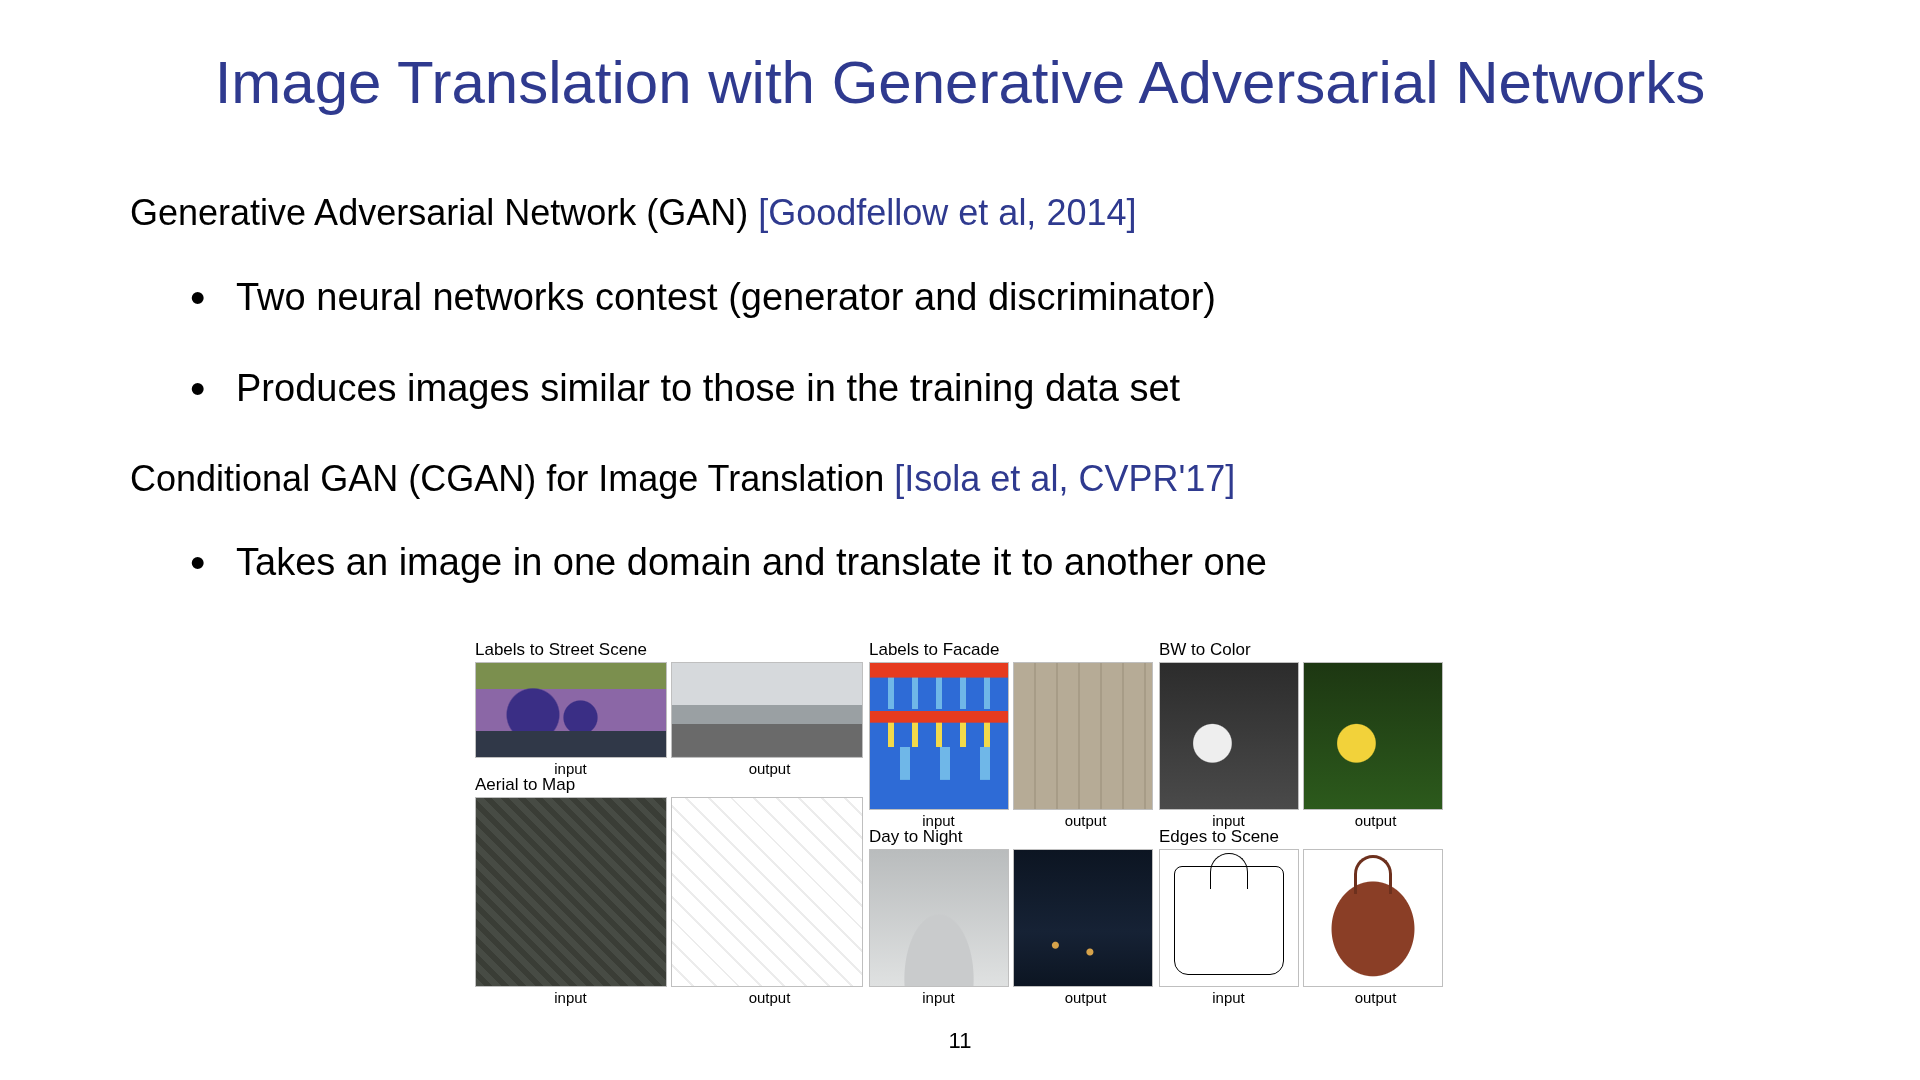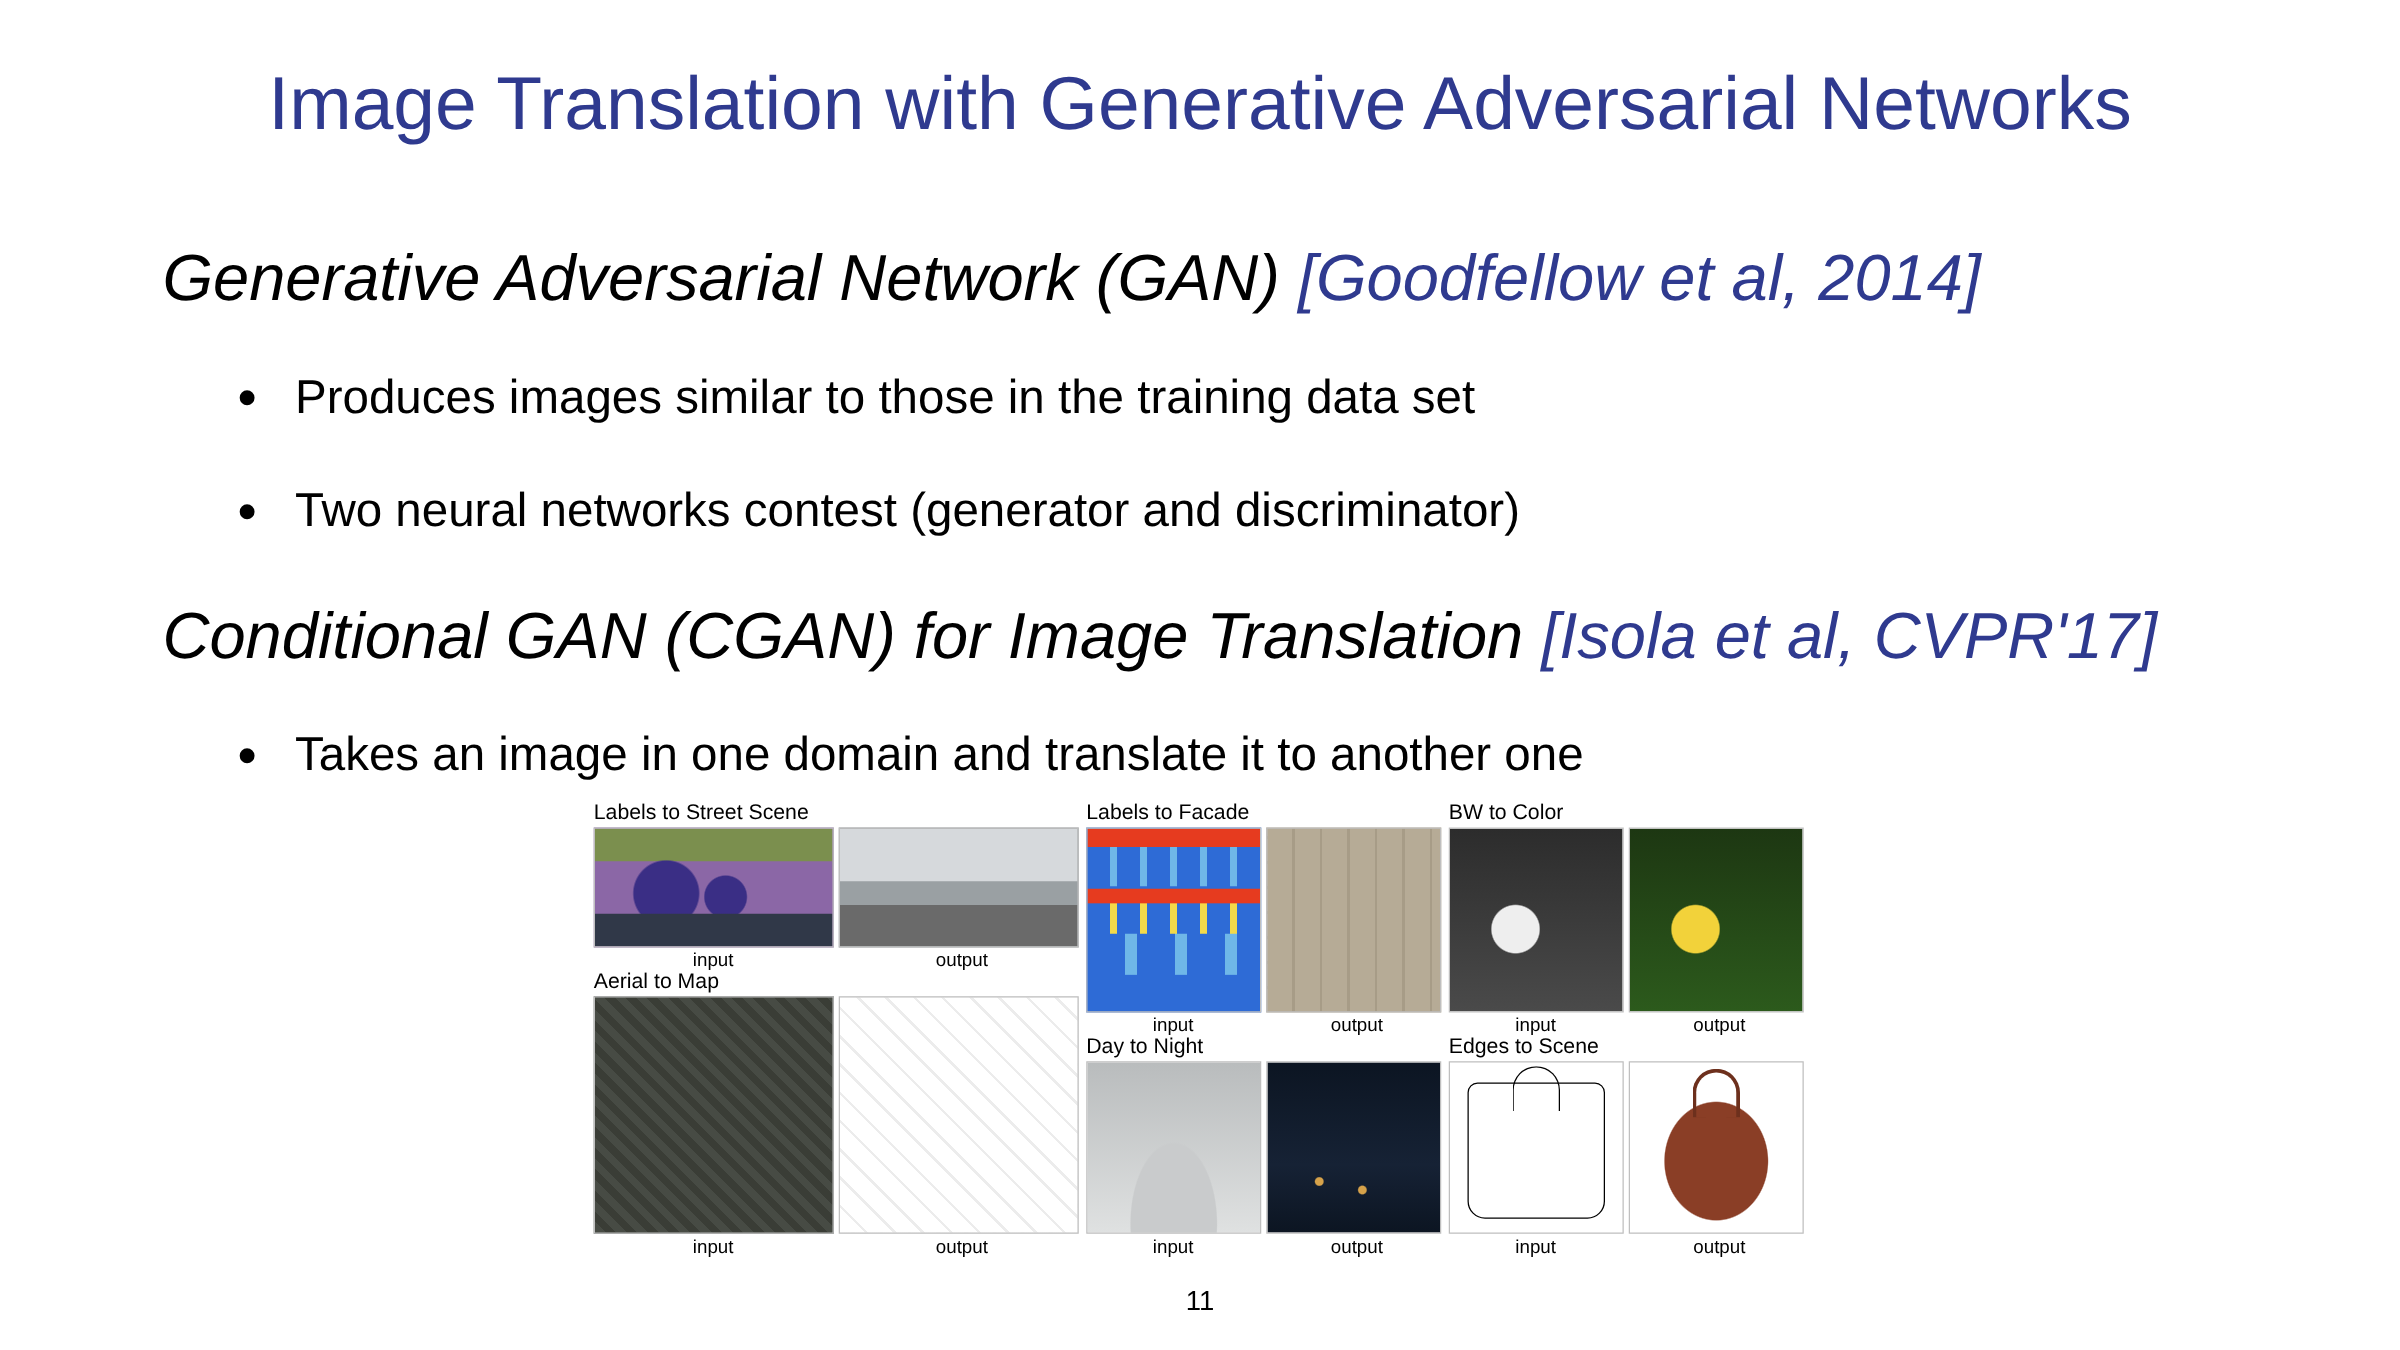--- a/index.html
+++ b/index.html
@@ -28,25 +28,24 @@
     color: #2f3a8f;
     font-weight: 400;
   }
   .body {
     position: absolute;
     top: 190px;
     left: 130px;
     width: 1660px;
   }
   .line {
-    font-size: 52px;
+    font-size: 36px;
     color: #000000;
     margin-bottom: 36px;
     line-height: 1.3;
-    font-style: italic;
   }
   .line .ref {
     color: #2f3a8f;
   }
   .bullets {
     margin: 0 0 40px 60px;
     padding: 0;
   }
   .bullets li {
     font-size: 38px;
@@ -216,22 +215,22 @@
 <div class="slide">
 
   <div class="title">Image Translation with Generative Adversarial Networks</div>
 
   <div class="body">
 
     <div class="line">
       <span>Generative Adversarial Network (GAN) </span><span class="ref">[Goodfellow et al, 2014]</span>
     </div>
     <ul class="bullets">
+      <li>Two neural networks contest (generator and discriminator)</li>
       <li>Produces images similar to those in the training data set</li>
-      <li>Two neural networks contest (generator and discriminator)</li>
     </ul>
 
     <div class="line">
       <span>Conditional GAN (CGAN) for Image Translation </span><span class="ref">[Isola et al, CVPR'17]</span>
     </div>
     <ul class="bullets">
       <li>Takes an image in one domain and translate it to another one</li>
     </ul>
 
   </div>

